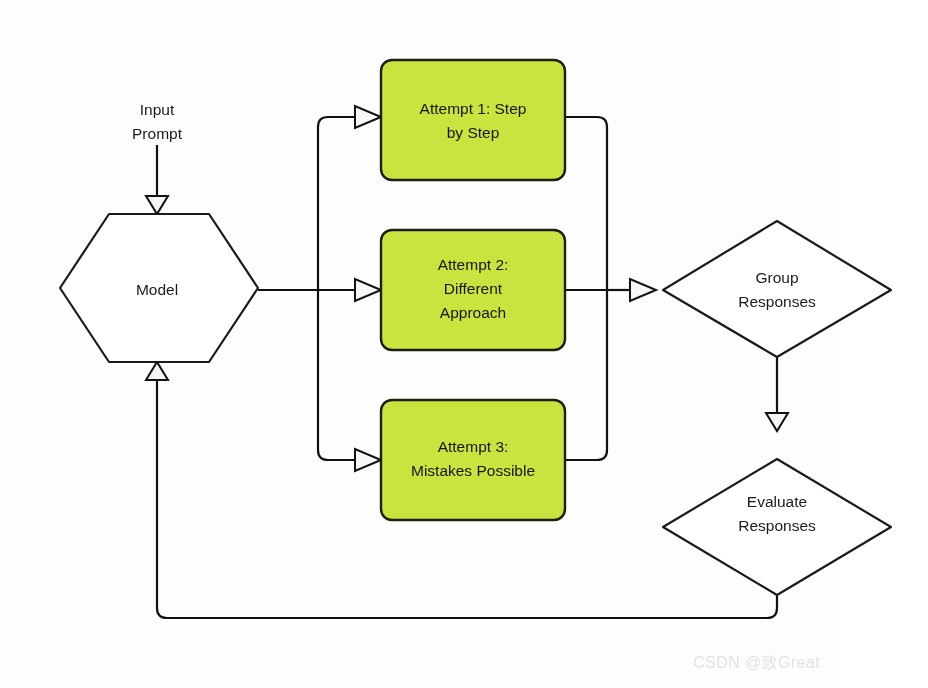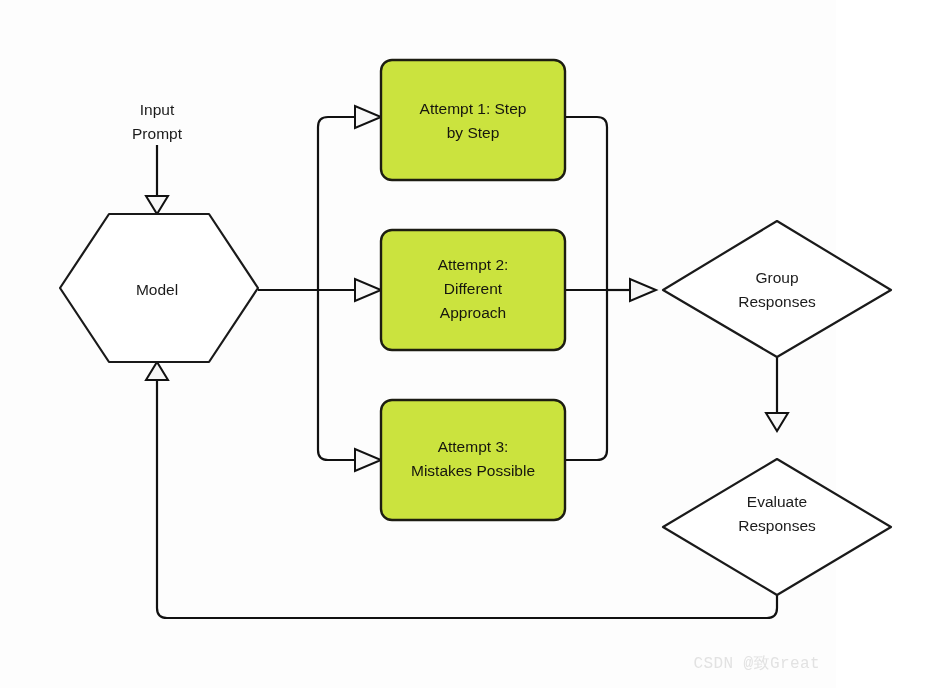--- a/index.html
+++ b/index.html
@@ -68,21 +68,21 @@
     font-family: "Liberation Sans", sans-serif;
     font-size: 15.5px;
     fill: #1b1b1b;
     text-anchor: middle;
     dominant-baseline: middle;
   }
   .watermark {
     position: absolute;
     right: 16px;
     bottom: 14px;
-    font-family: Liberation Mono, monospace;
+    font-family: Liberation Sans, sans-serif;
     font-size: 16px;
     color: #e2e2e2;
     letter-spacing: 0.4px;
     user-select: none;
     white-space: nowrap;
   }
 </style>
 </head>
 <body>
 

